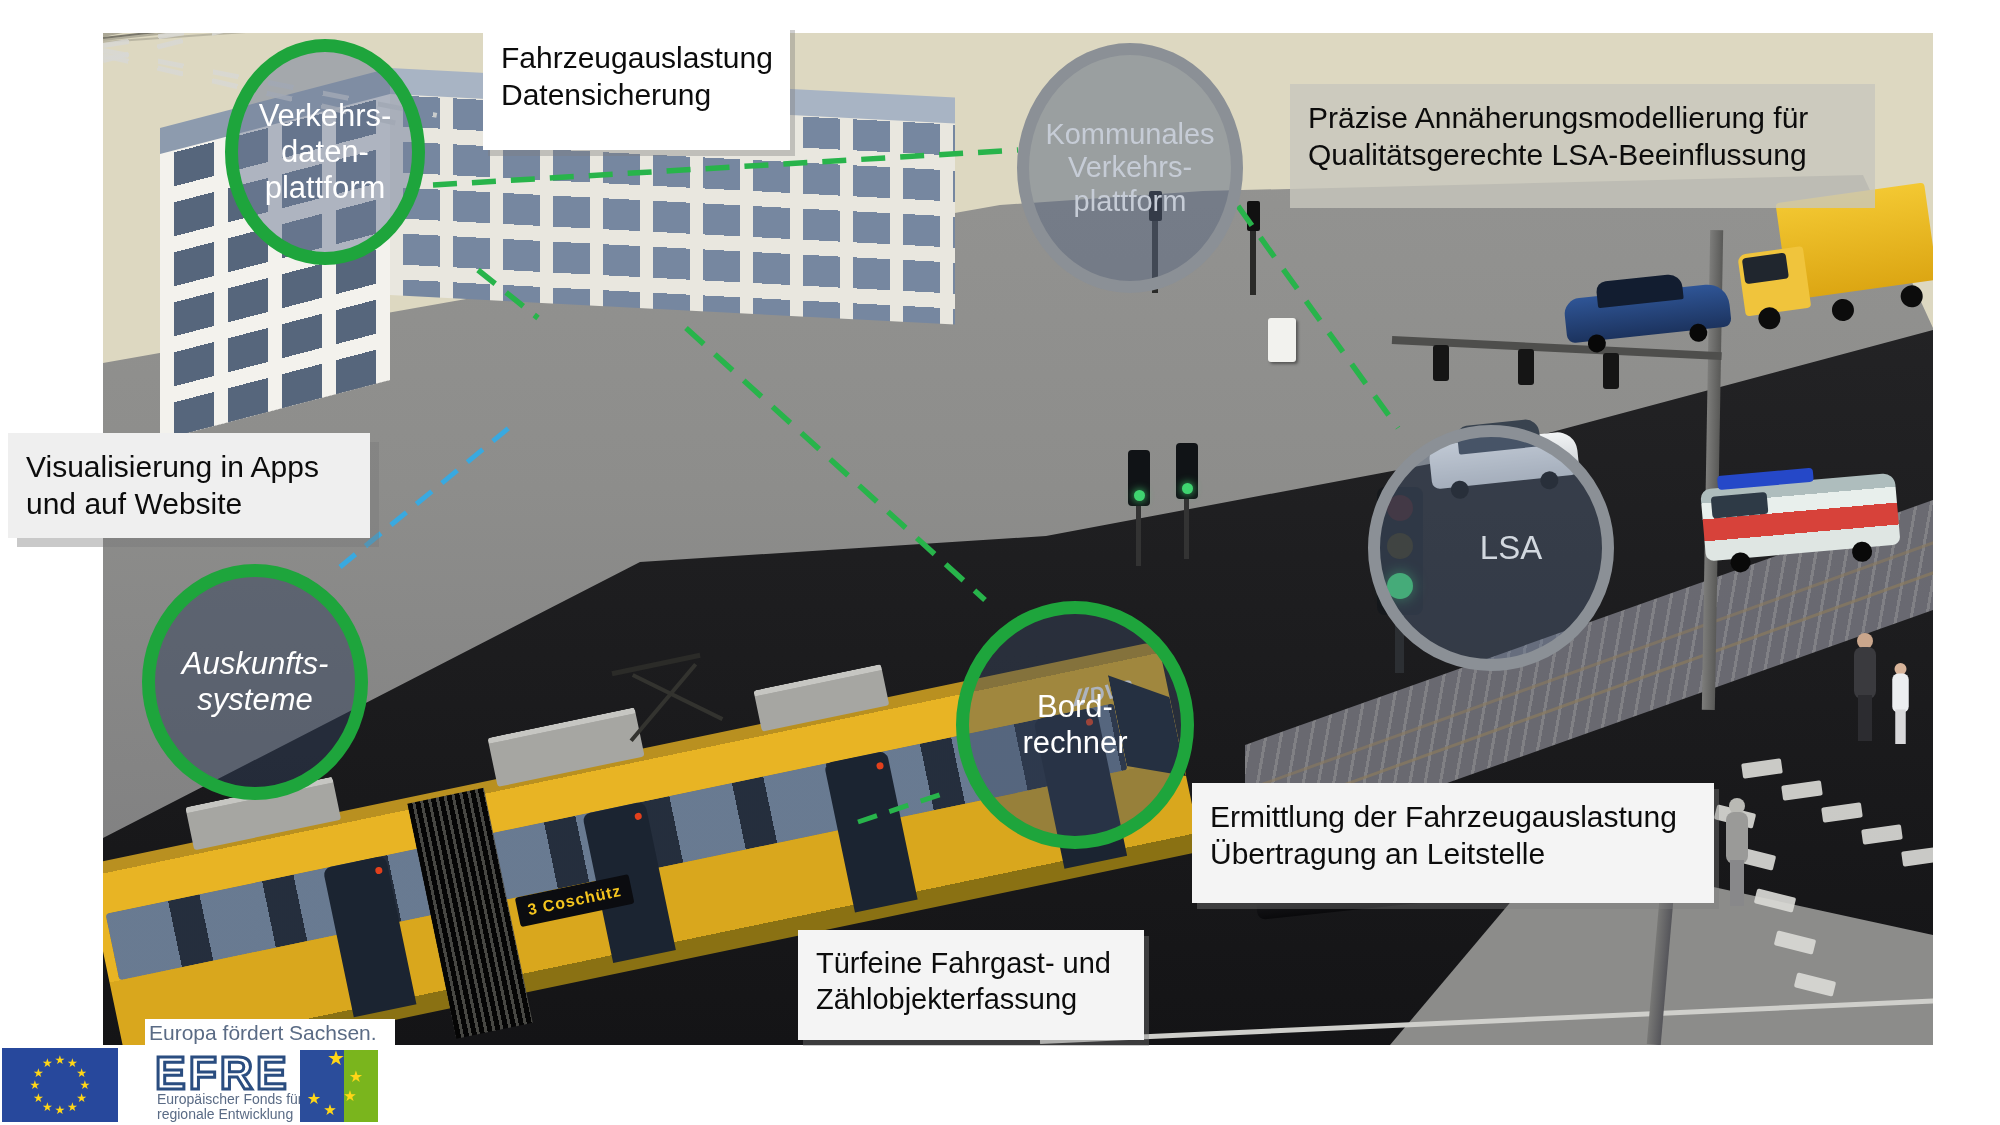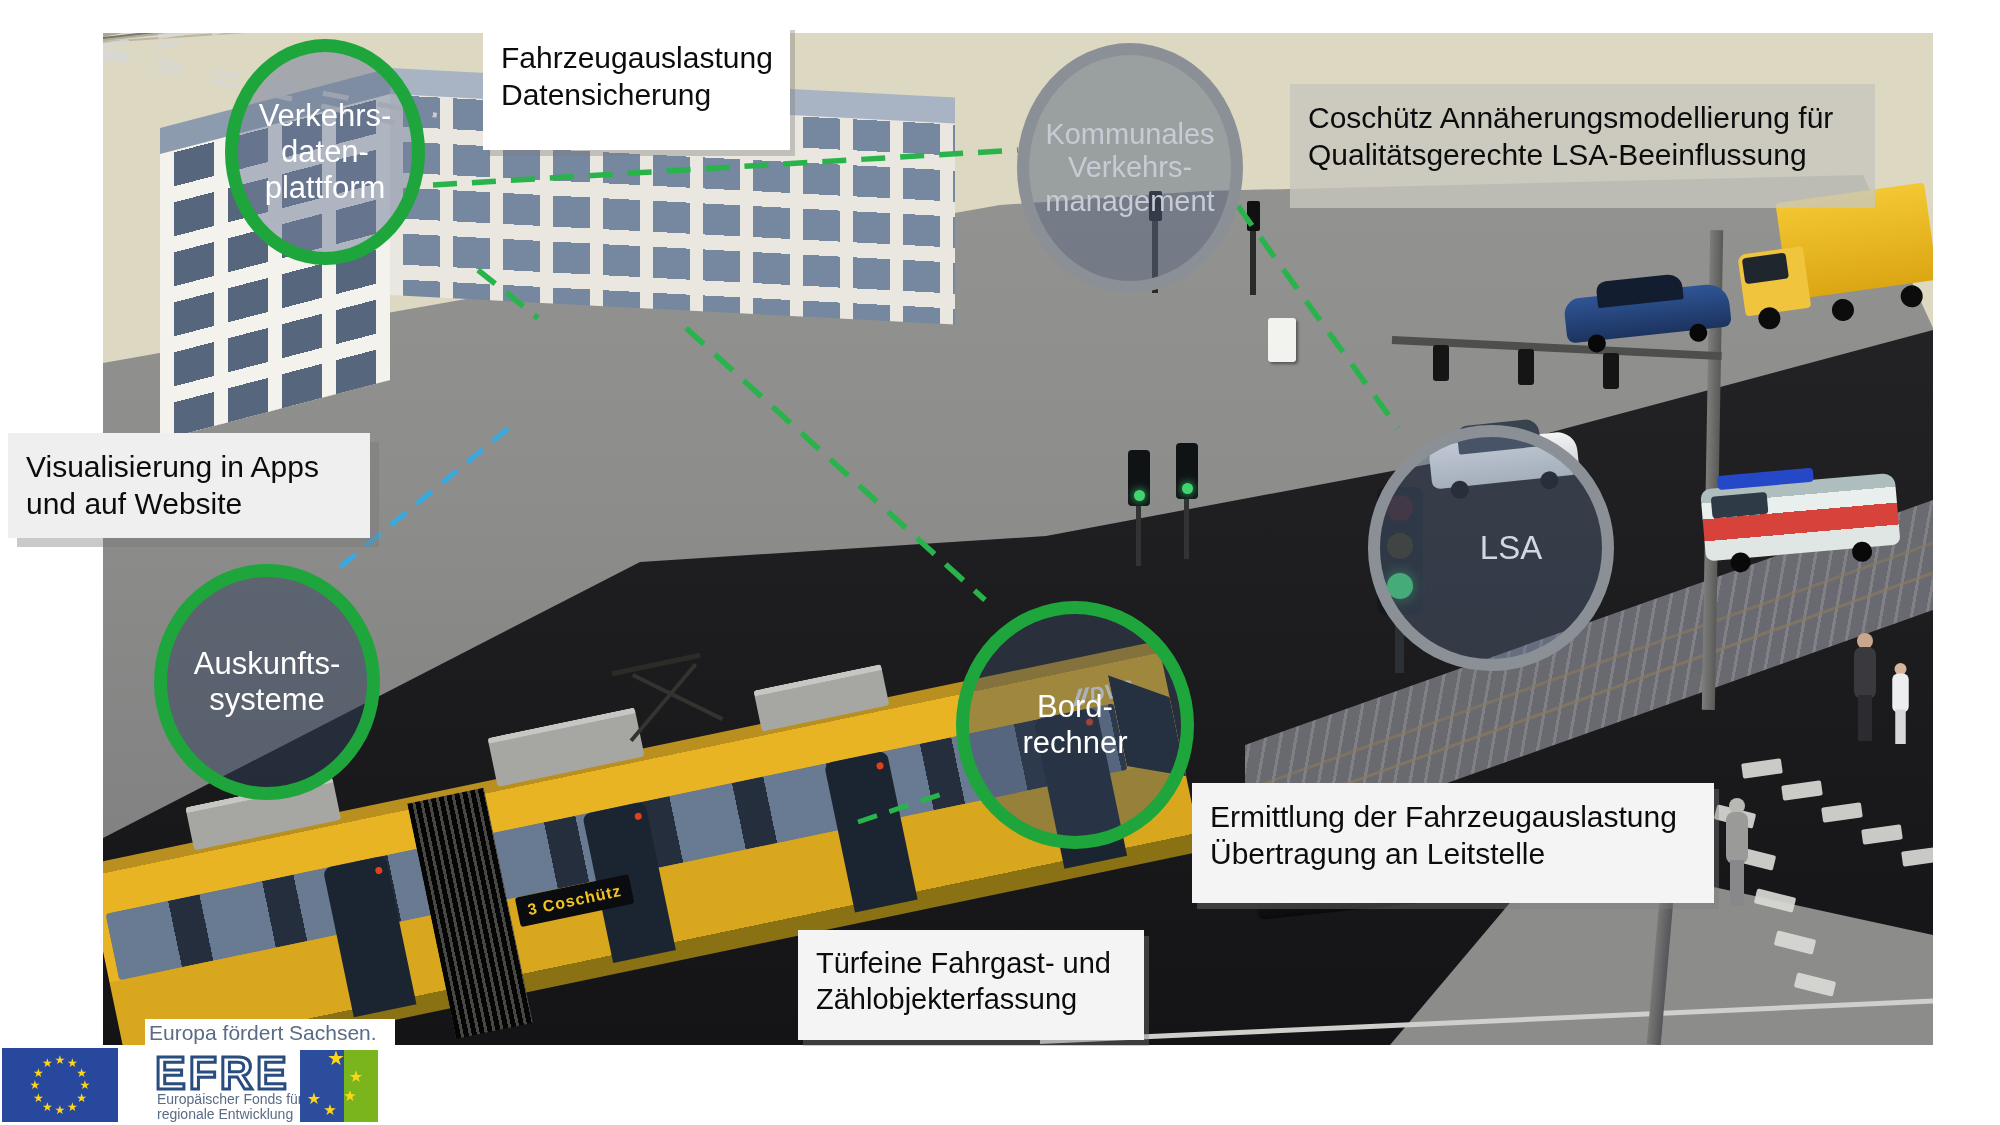--- a/index.html
+++ b/index.html
@@ -231,37 +231,37 @@
   </svg>
 
   <div class="node green" style="left:225px;top:39px;width:200px;height:226px;background:rgba(116,130,155,.55);">
     <span class="lbl">Verkehrs-
 daten-
 plattform</span>
   </div>
   <div class="node gray" style="left:1017px;top:43px;width:226px;height:250px;background:rgba(88,102,128,.5);">
     <span class="lbl" style="color:#c6ccd6;font-size:29px;">Kommunales
 Verkehrs-
-management</span>
+plattform</span>
   </div>
   <div class="node gray" style="left:1368px;top:425px;width:246px;height:246px;background:rgba(96,117,150,.35);">
     <span class="lbl" style="color:#d2d8df;font-size:33px;padding-left:40px;">LSA</span>
   </div>
-  <div class="node green" style="left:154px;top:564px;width:226px;height:236px;background:rgba(48,62,88,.5);">
+  <div class="node green" style="left:142px;top:564px;width:226px;height:236px;background:rgba(48,62,88,.5);font-style:italic;">
     <span class="lbl">Auskunfts-
 systeme</span>
   </div>
   <div class="node green" style="left:956px;top:601px;width:238px;height:248px;background:rgba(60,74,100,.42);">
     <span class="lbl">Bord-
 rechner</span>
   </div>
 
   <div class="caption" style="left:483px;top:24px;width:271px;height:94px;background:#fff;"><span>Fahrzeugauslastung
 Datensicherung</span></div>
-  <div class="caption clear" style="left:1290px;top:84px;width:549px;height:92px;"><span>Coschütz Annäherungsmodellierung für
+  <div class="caption clear" style="left:1290px;top:84px;width:549px;height:92px;"><span>Präzise Annäherungsmodellierung für
 Qualitätsgerechte LSA-Beeinflussung</span></div>
   <div class="caption" style="left:8px;top:433px;width:326px;height:73px;background:#efefef;box-shadow:9px 9px 0 rgba(120,120,120,.4);"><span>Visualisierung in Apps
 und auf Website</span></div>
   <div class="caption" style="left:1192px;top:783px;width:486px;height:88px;"><span>Ermittlung der Fahrzeugauslastung
 Übertragung an Leitstelle</span></div>
   <div class="caption" style="left:798px;top:930px;width:310px;height:78px;font-size:29px;"><span>Türfeine Fahrgast- und
 Zählobjekterfassung</span></div>
 
   <div id="eu-flag">
       <span class="star" style="left: 58px; top: 12px; font-size: 12px;">★</span>

